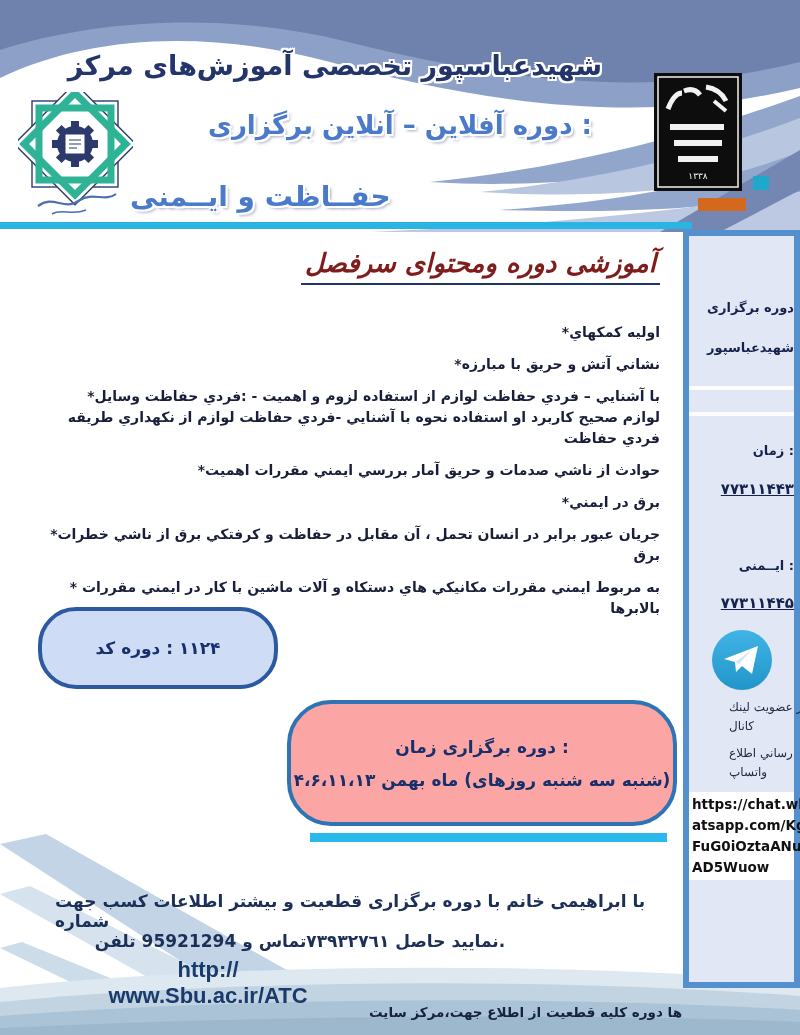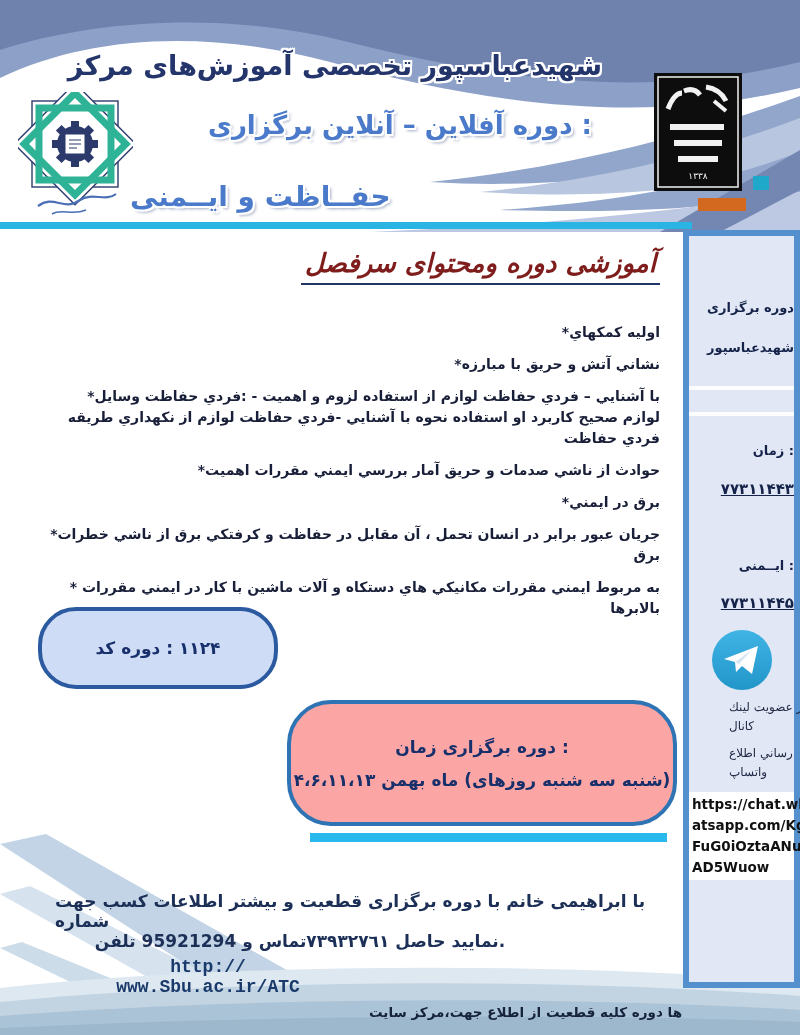--- a/index.html
+++ b/index.html
@@ -52,21 +52,21 @@
   .sb-url div{padding-left:3px;}
   
   .bottom-waves{position:absolute;left:0;top:830px;width:800px;height:205px;z-index:2;}
   .footer-line1{position:absolute;left:55px;top:891px;width:625px;text-align:left;z-index:7;
     font-size:17px;font-weight:bold;color:#1c3057;direction:ltr;}
   .footer-line2{position:absolute;left:40px;top:931px;width:520px;text-align:center;z-index:7;
     font-size:17px;font-weight:bold;color:#1c3057;direction:ltr;}
   .site-note{position:absolute;left:330px;top:964px;width:352px;text-align:right;z-index:7;
     font-size:13.5px;font-weight:bold;color:#16233d;direction:ltr;margin-top:40px;}
   .website{position:absolute;left:88px;top:957px;width:240px;z-index:7;text-align:center;
-    font-family:Liberation Mono, monospace;font-size:18px;font-weight:bold;color:#1a3a6b;}
+    font-family:Liberation Sans, sans-serif;font-size:22px;font-weight:bold;color:#1a3a6b;}
 </style>
 </head>
 <body>
 
 <div class="page">
 
   <svg class="header-art" viewBox="0 0 800 232" preserveAspectRatio="none">
     <rect width="800" height="232" fill="#ffffff"></rect>
     <path d="M0,0 H800 V88 C640,126 488,104 330,62 C210,30 92,34 0,78 Z" fill="#8da1c8"></path>
     <path d="M0,0 H800 V62 C648,100 500,80 348,42 C236,14 108,16 0,50 Z" fill="#6f82ae"></path>

